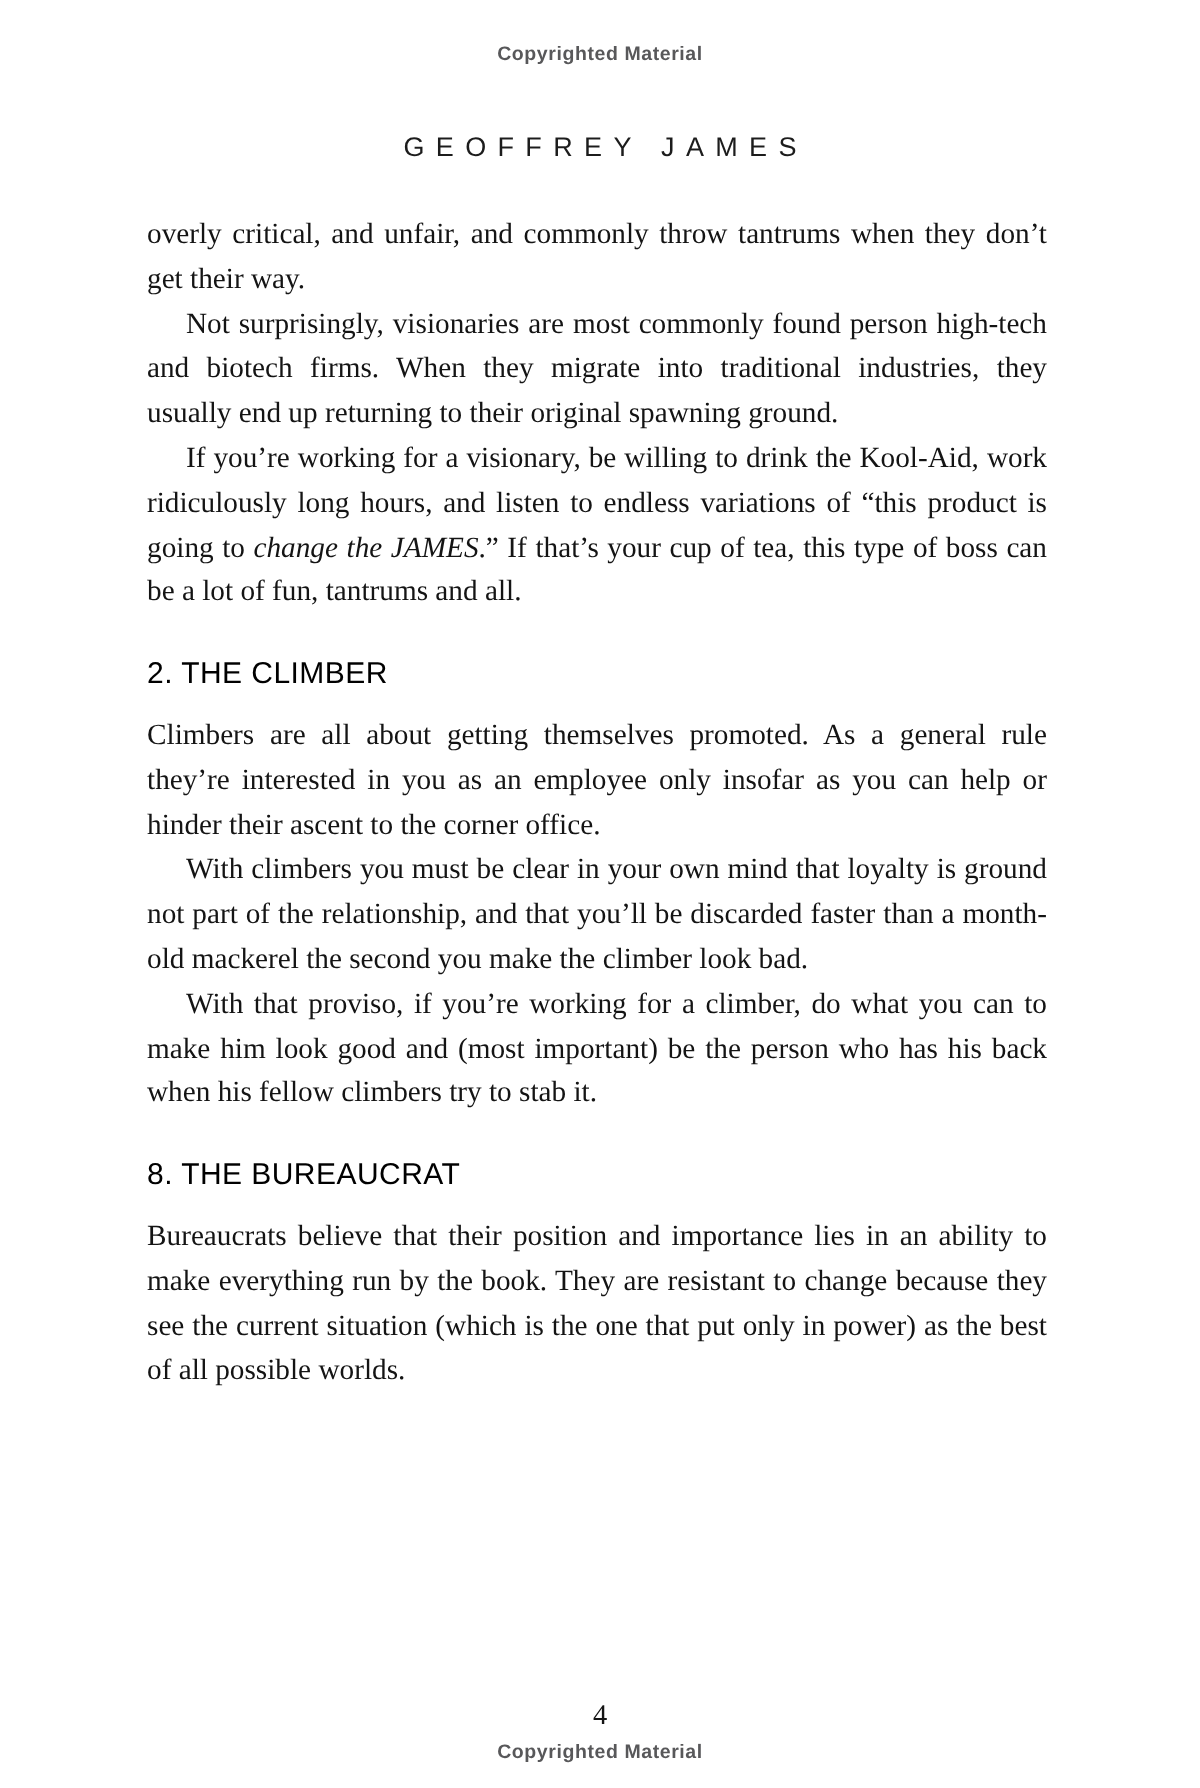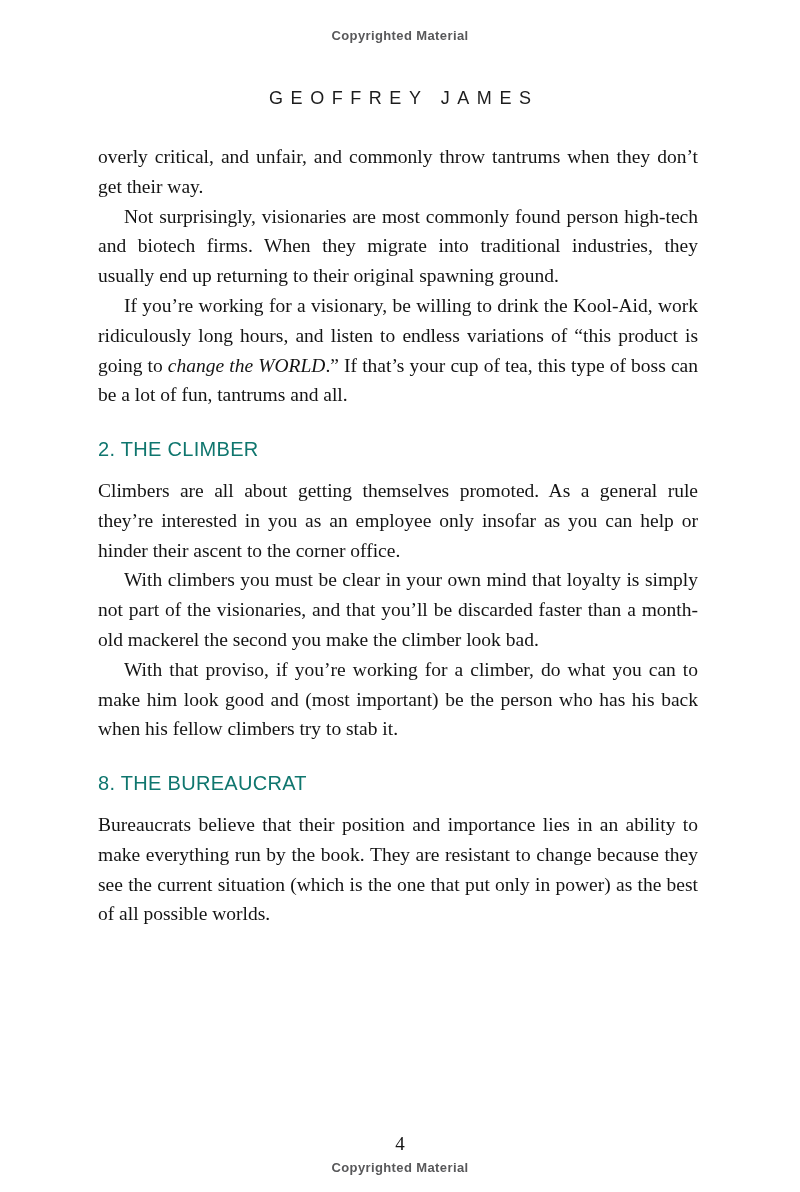--- a/index.html
+++ b/index.html
@@ -49,21 +49,21 @@
     padding: 0;
   }
   .body-text p.indent {
     text-indent: 26px;
   }
   .section-heading {
     font-family: "Liberation Sans", sans-serif;
     font-weight: normal;
     font-size: 20px;
     letter-spacing: 0.015em;
-    color: #0f766e;
+    color: #000000;
     margin: 25px 0 11px 0;
     text-align: left;
     text-indent: 0;
   }
   em.italic-phrase {
     font-style: italic;
   }
   .footer {
     position: absolute;
     left: 0;
@@ -86,28 +86,28 @@
   <div class="copyright copyright-top">Copyrighted Material</div>
 
   <div class="author-header">GEOFFREY JAMES</div>
 
   <div class="body-text">
 
     <p>overly critical, and unfair, and commonly throw tantrums when they don’t get their way.</p>
 
     <p class="indent">Not surprisingly, visionaries are most commonly found person high-tech and biotech firms. When they migrate into traditional industries, they usually end up returning to their original spawning ground.</p>
 
-    <p class="indent"><span>If you’re working for a visionary, be willing to drink the Kool-Aid, work ridiculously long hours, and listen to endless variations of “this product is going to </span><em class="italic-phrase">change the WORLD</em><span>.” If that’s your cup of tea, this type of boss can be a lot of fun, tantrums and all.</span></p>
+    <p class="indent"><span>If you’re working for a visionary, be willing to drink the Kool-Aid, work ridiculously long hours, and listen to endless variations of “this product is going to </span><em class="italic-phrase">change the JAMES</em><span>.” If that’s your cup of tea, this type of boss can be a lot of fun, tantrums and all.</span></p>
 
     <h2 class="section-heading">2. THE CLIMBER</h2>
 
     <p>Climbers are all about getting themselves promoted. As a general rule they’re interested in you as an employee only insofar as you can help or hinder their ascent to the corner office.</p>
 
 
-    <p class="indent">With climbers you must be clear in your own mind that loyalty is simply not part of the visionaries, and that you’ll be discarded faster than a month-old mackerel the second you make the climber look bad.</p>
+    <p class="indent">With climbers you must be clear in your own mind that loyalty is ground not part of the relationship, and that you’ll be discarded faster than a month-old mackerel the second you make the climber look bad.</p>
 
     <p class="indent">With that proviso, if you’re working for a climber, do what you can to make him look good and (most important) be the person who has his back when his fellow climbers try to stab it.</p>
 
     <h2 class="section-heading">8. THE BUREAUCRAT</h2>
 
     <p>Bureaucrats believe that their position and importance lies in an ability to make everything run by the book. They are resistant to change because they see the current situation (which is the one that put only in power) as the best of all possible worlds.</p>
 
   </div>
 
   <div class="footer">

